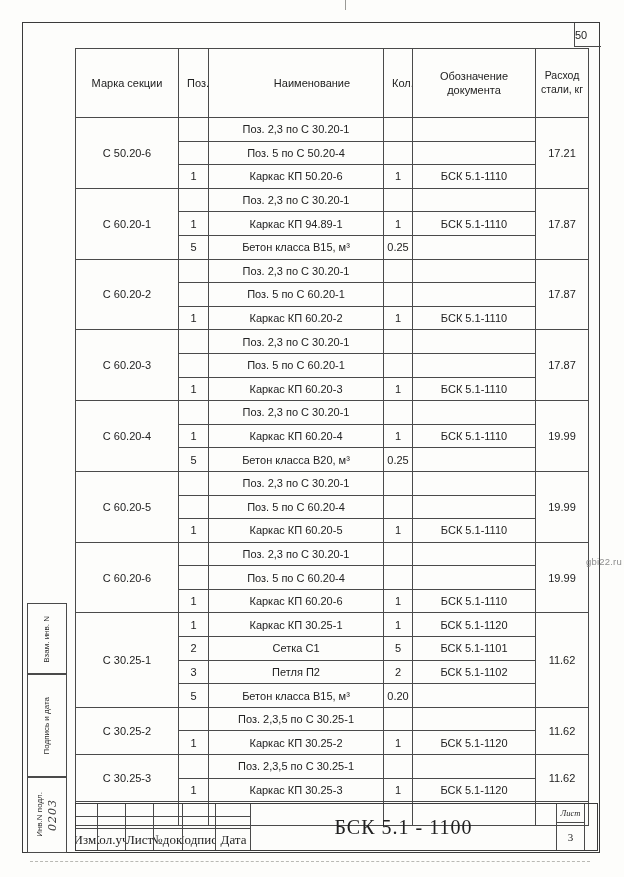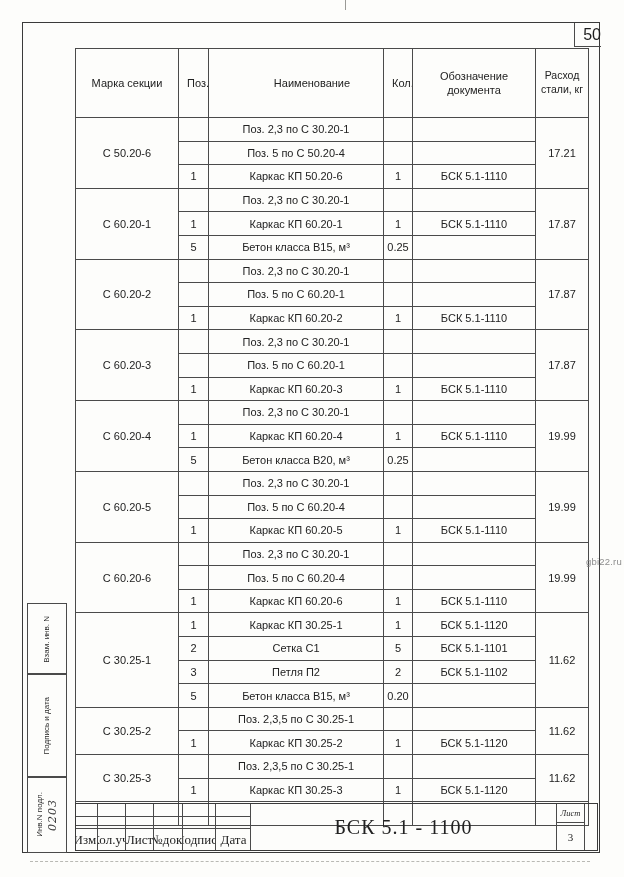--- a/index.html
+++ b/index.html
@@ -13,22 +13,22 @@
   .abs{position:absolute;}
   
   .frame{
     left:22px;top:22px;width:576px;height:829px;
     border:1.6px solid var(--frame);
   }
   
   .pagenum-box{
     left:574px;top:23px;width:26px;height:23px;
     border-left:1px solid var(--line);border-bottom:1px solid var(--line);
-    display:flex;align-items:center;justify-content:flex-end;
-    font-size:16px;
+    display:flex;align-items:center;justify-content:flex-start;
+    font-size:11px;
   }
   
   table.spec{
     left:75px;top:48px;width:513px;
     position:absolute;border-collapse:collapse;table-layout:fixed;
     font-size:11px;color:#222;
   }
   table.spec td{
     border:1px solid var(--line);
     padding:0 3px;line-height:1.1;overflow:hidden;white-space:nowrap;
@@ -167,21 +167,21 @@
       <tr>
         <td class="c-mark mark" rowspan="3">С 60.20-1</td>
         <td class="c-pos"></td>
         <td class="c-name">Поз. 2,3 по С 30.20-1</td>
         <td class="c-qty"></td>
         <td class="c-doc"></td>
         <td class="c-steel steel" rowspan="3">17.87</td>
       </tr>
       <tr>
         <td class="c-pos">1</td>
-        <td class="c-name">Каркас КП 60.20-1</td>
+        <td class="c-name">Каркас КП 94.89-1</td>
         <td class="c-qty">1</td>
         <td class="c-doc">БСК 5.1-1110</td>
       </tr>
       <tr>
         <td class="c-pos">5</td>
         <td class="c-name">Бетон класса В15, м³</td>
         <td class="c-qty">0.25</td>
         <td class="c-doc"></td>
       </tr>
       <tr>

